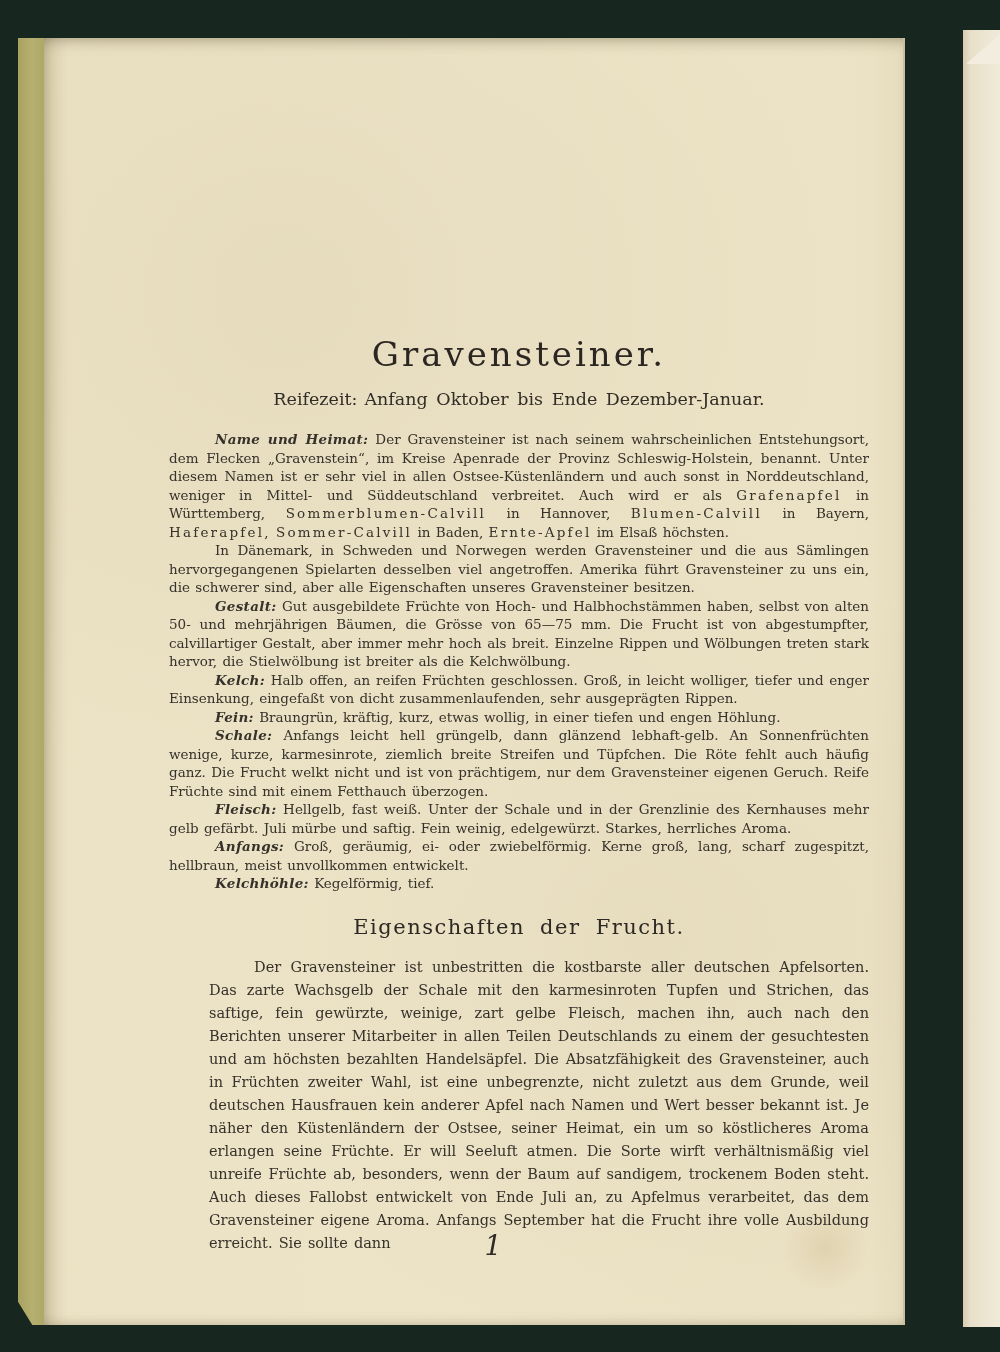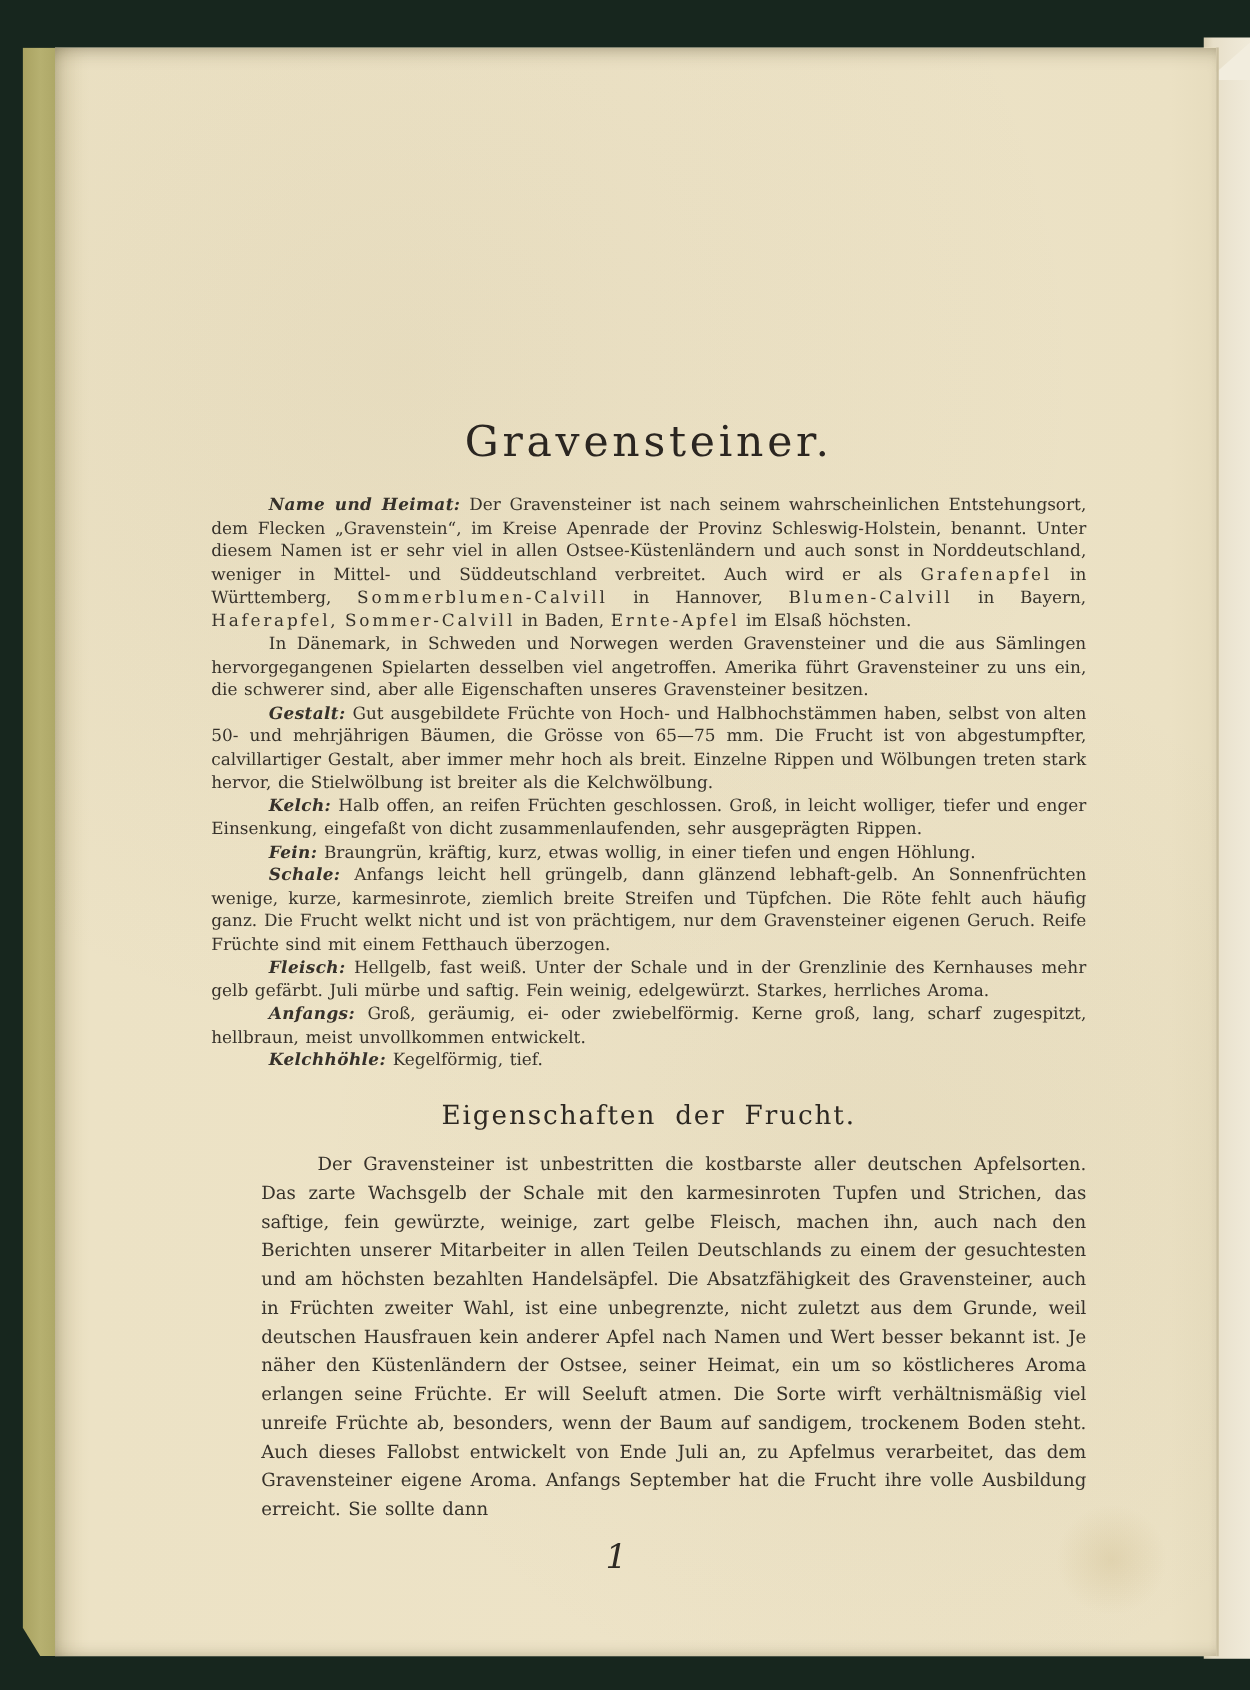--- a/index.html
+++ b/index.html
@@ -26,21 +26,21 @@
   }
   .page-next .fold {
     position:absolute; top:4px; right:0; width:34px; height:30px;
     background:#f2edde;
     clip-path:polygon(100% 0, 100% 100%, 0 100%);
     box-shadow:-2px 2px 3px rgba(80,70,40,.25);
   }
 
   
   .page-main {
-    position:absolute; left:44px; top:38px; width:931px; height:1287px;
+    position:absolute; left:44px; top:38px; width:861px; height:1287px;
     background:
       radial-gradient(circle at 91% 94%, rgba(170,140,70,.16) 0, rgba(170,140,70,0) 3%),
       radial-gradient(circle at 30% 20%, rgba(130,110,60,.06) 0, rgba(130,110,60,0) 45%),
       radial-gradient(circle at 70% 70%, rgba(130,110,60,.05) 0, rgba(130,110,60,0) 40%),
       linear-gradient(90deg,#e4d9b8 0,#ece2c5 3%,#ede3c7 50%,#ebe1c4 96%,#e6dcbe 100%);
     border-right:2px solid #c9be9f;
     box-shadow:
       inset 0 12px 16px -12px rgba(60,50,20,.45),
       inset 0 -10px 14px -12px rgba(60,50,20,.35),
       inset 16px 0 18px -14px rgba(90,80,40,.35);
@@ -94,20 +94,23 @@
 
   <div class="page-next">
     <div class="fold"></div>
   </div>
 
   <div class="page-main">
     <div class="content">
 
       <h1 class="title">Gravensteiner.</h1>
 
+      <p class="ripeness">
+        <span class="rlabel">Reifezeit:</span><span>Anfang Oktober bis Ende Dezember-Januar.</span>
+      </p>
 
       <div class="body-small">
 
         <p class="para">
           <span class="lead">Name und Heimat:</span>
           <span>Der Gravensteiner ist nach seinem wahrscheinlichen Entstehungsort, dem Flecken „Gravenstein“, im Kreise Apenrade der Provinz Schleswig-Holstein, benannt. Unter diesem Namen ist er sehr viel in allen Ostsee-Küstenländern und auch sonst in Norddeutschland, weniger in Mittel- und Süddeutschland verbreitet. Auch wird er als</span>
           <span class="sperr">Grafenapfel</span>
           <span>in Württemberg,</span>
           <span class="sperr">Sommerblumen-Calvill</span>
           <span>in Hannover,</span>

